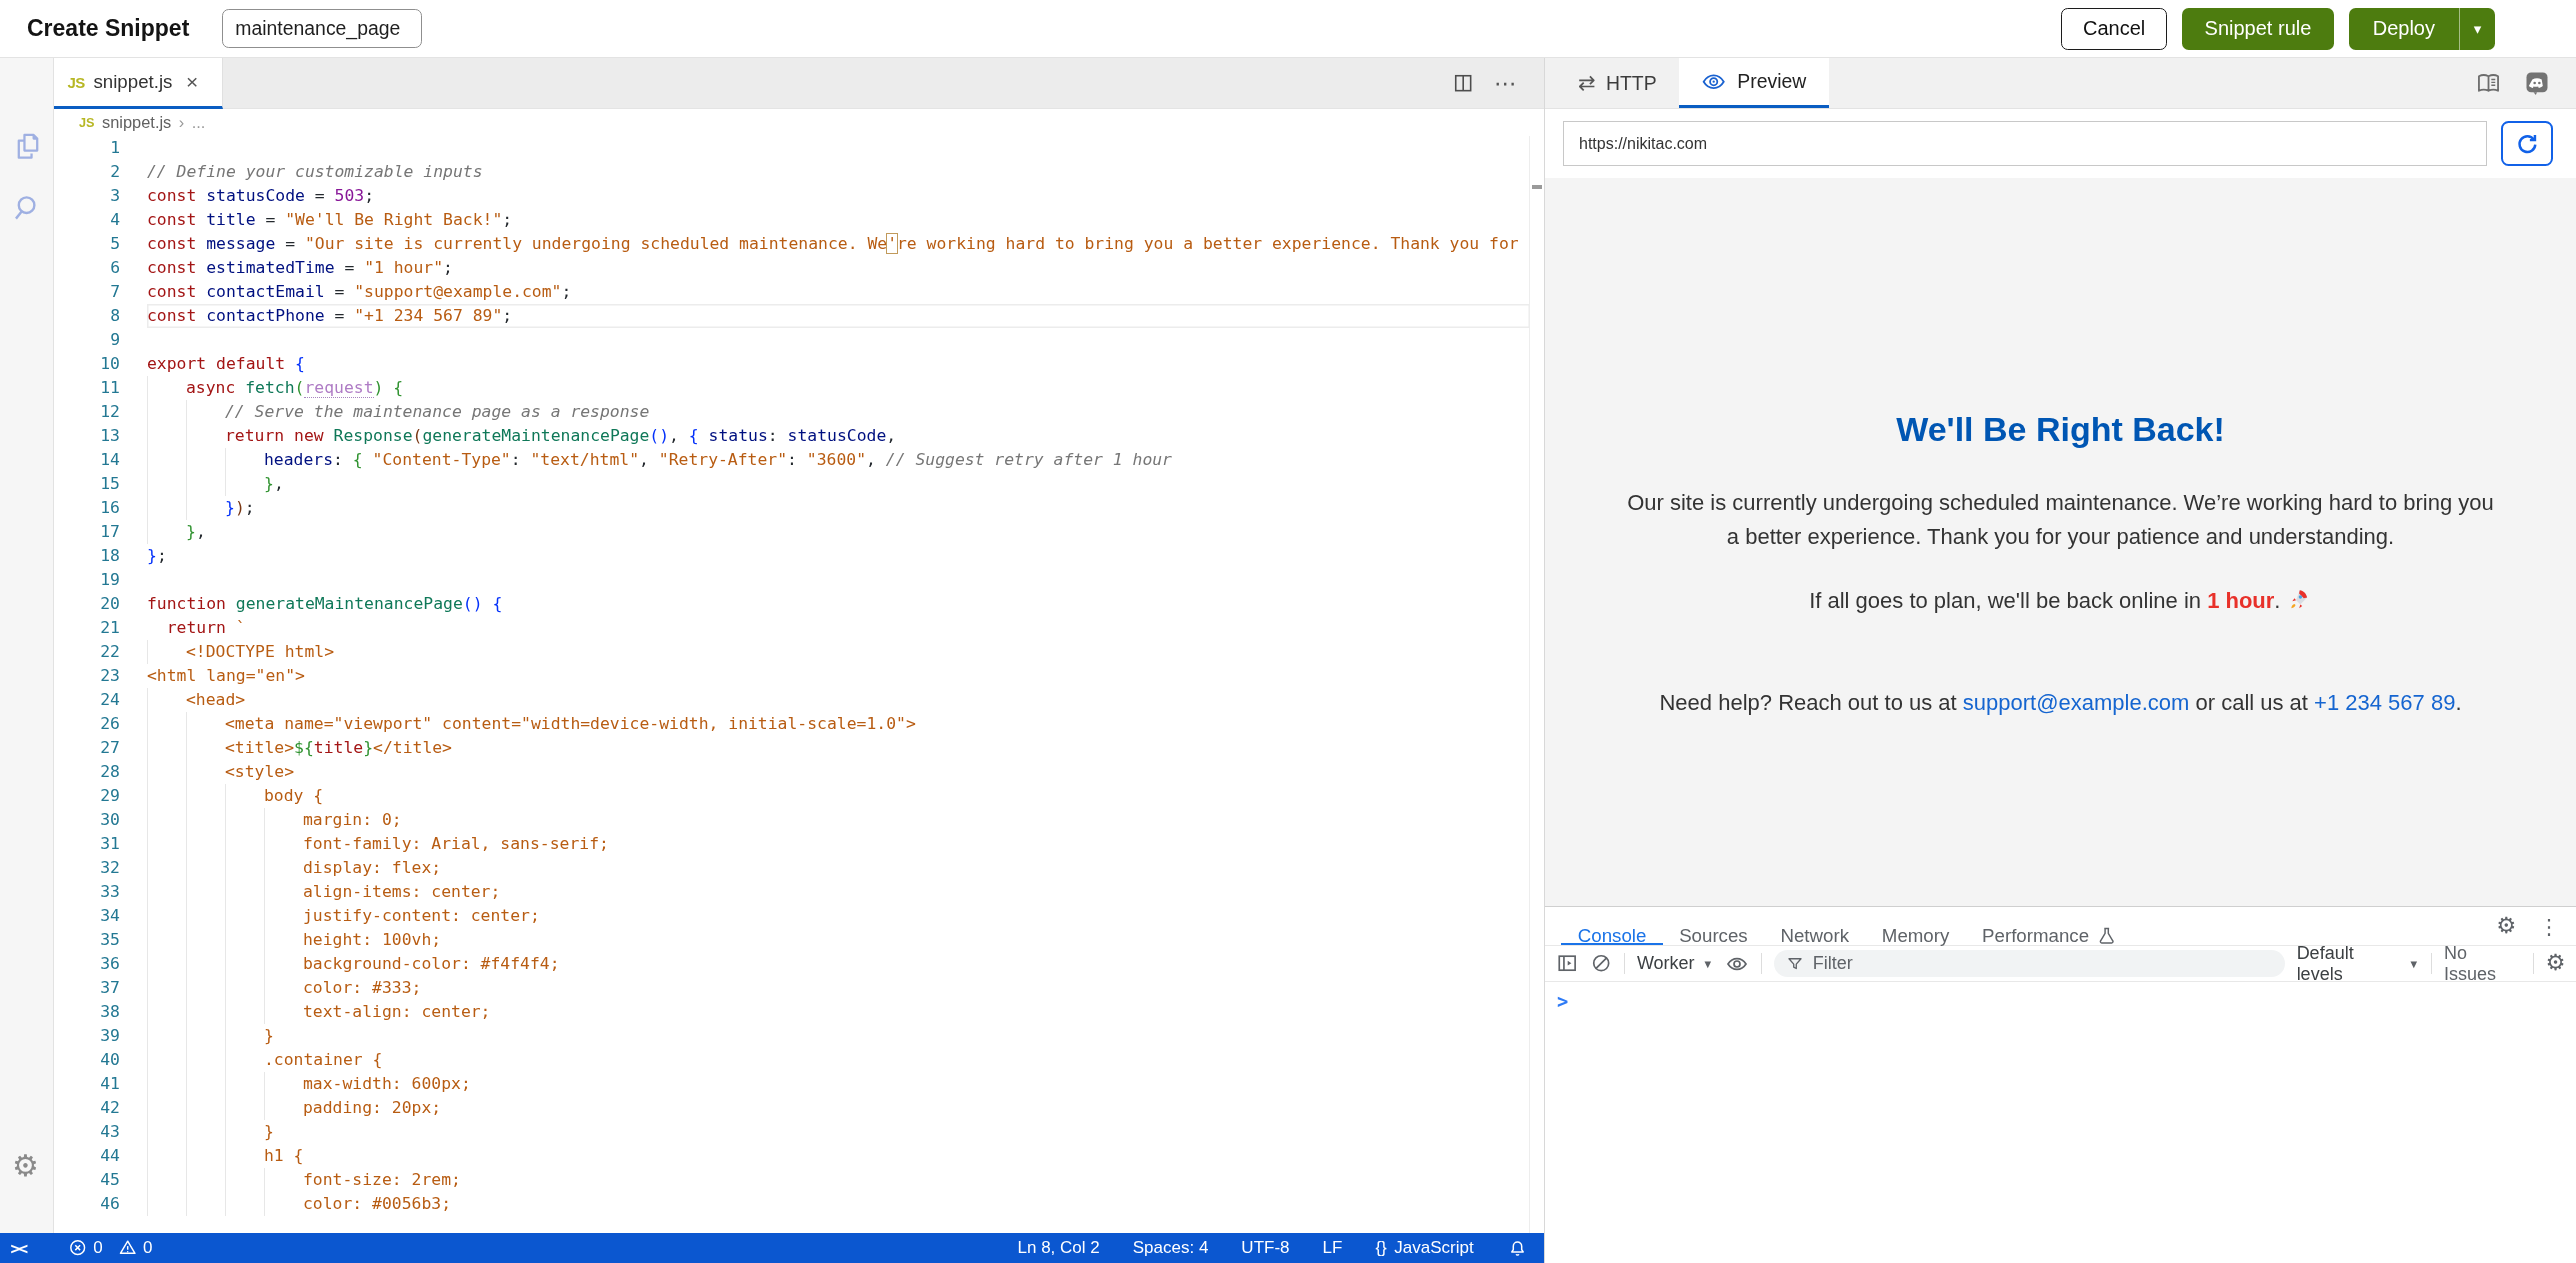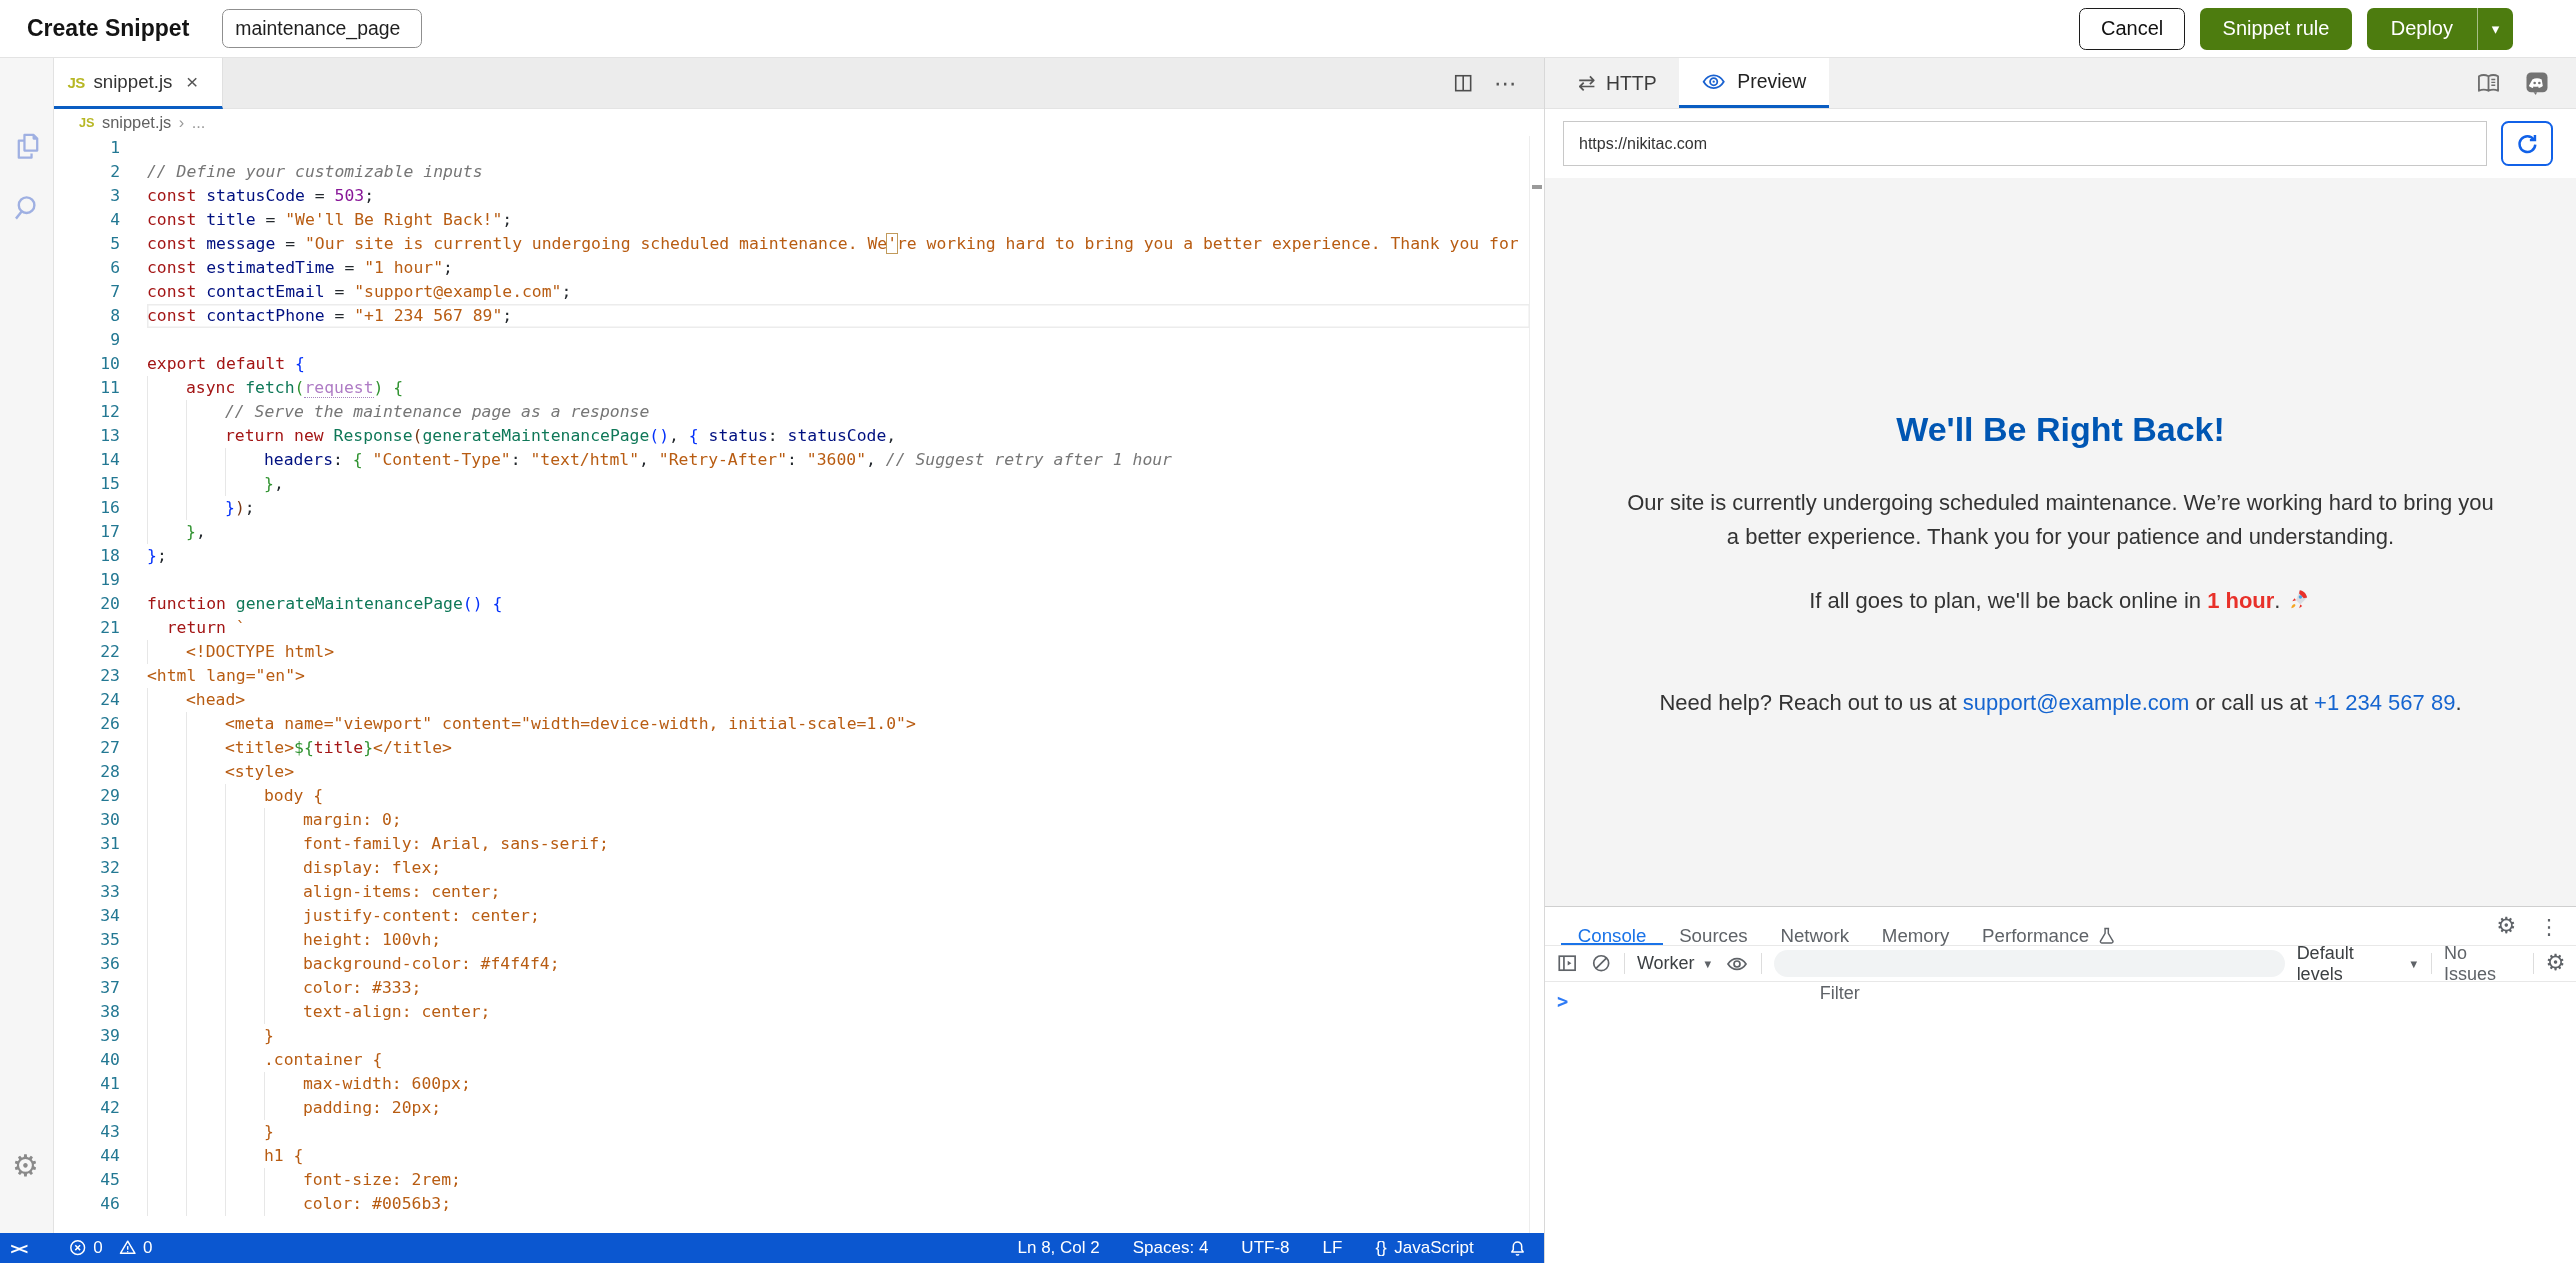--- a/index.html
+++ b/index.html
@@ -4,21 +4,21 @@
 <style>
   * { margin:0; padding:0; box-sizing:border-box; }
   html,body { width:2576px; height:1263px; }
   body { position:relative; overflow:hidden; background:#fff; font-family:"Liberation Sans",sans-serif; color:#202020; }
   svg { display:block; }
 
   
   #app-header { position:absolute; left:0; top:0; width:2576px; height:58px; background:#fff; border-bottom:0.7px solid #e3e3e3; display:flex; align-items:center; z-index:5; }
   .hdr-title { margin-left:27px; font-size:23px; font-weight:700; color:#141414; }
   .name-input { margin-left:33px; width:200px; height:39px; border:1.5px solid #8f8f8f; border-radius:6.7px; padding:0 12px; font-size:19.4px; color:#1f1f1f; font-family:"Liberation Sans",sans-serif; outline:none; background:#fff; }
-  .hdr-right { margin-left:auto; margin-right:63px; display:flex; align-items:center; gap:15px; }
+  .hdr-right { margin-left:auto; margin-right:81px; display:flex; align-items:center; gap:15px; }
   .btn { height:42px; display:flex; align-items:center; font-size:20px; border-radius:6.7px; cursor:default; }
   .btn-cancel { padding:0 21px; background:#fff; border:1.5px solid #1c1c1c; color:#111; }
   .btn-blue { background:#4d7c0f; color:#fff; border:none; }
   .btn-snippet { padding:0 22.4px; }
   .btn-deploy { padding:0; overflow:hidden; }
   .deploy-main { padding:0 24px; display:flex; align-items:center; height:100%; }
   .deploy-caret { width:36px; height:100%; display:flex; align-items:center; justify-content:center; border-left:0.7px solid rgba(255,255,255,.5); font-size:15px; }
 
   
   #activity-bar { position:absolute; left:0; top:58px; width:54px; height:1175px; background:#f6f6f6; border-right:0.7px solid #e2e2e2; }
@@ -93,21 +93,21 @@
   #dt-tabrow { position:relative; height:39px; border-bottom:0.7px solid #e8e8e8; display:flex; align-items:stretch; padding-left:16.4px; }
   .dt-tab { display:flex; align-items:center; gap:7.5px; font-size:18.7px; color:#5f6368; padding:0 16.4px; border-bottom:2.2px solid transparent; }
   .dt-tab.active { color:#1a73e8; border-bottom-color:#1a73e8; }
   .dt-tabicons { position:absolute; right:16.4px; top:0; height:39px; display:flex; align-items:center; gap:22.4px; color:#5f6368; }
   .gear-glyph { font-size:22.4px; line-height:1; color:#5f6368; }
   .kebab { font-size:21px; color:#5f6368; }
   #dt-toolbar { height:36px; display:flex; align-items:center; padding:0 10.5px; gap:12px; border-bottom:0.7px solid #e8e8e8; color:#5f6368; }
   .vdiv { width:0.7px; height:21px; background:#ddd; }
   .worker-dd { display:flex; align-items:center; gap:7.5px; font-size:18px; color:#3c4043; }
   .dd-caret { font-size:11.2px; color:#5f6368; }
-  .filter-pill { width:532px; height:27px; background:#f1f3f4; border-radius:15px; display:flex; align-items:center; padding:10px 12px; gap:23px;flex-direction:column; }
+  .filter-pill { width:532px; height:27px; background:#f1f3f4; border-radius:15px; display:flex; align-items:center; padding:10px 12px; gap:9px; }
   .filter-input { border:none; background:transparent; outline:none; font-size:18px; color:#3c4043; width:419px; font-family:"Liberation Sans",sans-serif; }
   .filter-input::placeholder { color:#5f6368; }
   .levels-dd { margin-left:auto; display:flex; align-items:center; gap:9px; font-size:18px; color:#3c4043; }
   .no-issues { font-size:18px; color:#5f6368; }
   #dt-console { padding:9px 0 0 12px; }
   .prompt { font-family:"DejaVu Sans Mono",monospace; font-size:18.7px; font-weight:700; color:#2f7bf6; }
 </style>
 </head>
 <body>
 

